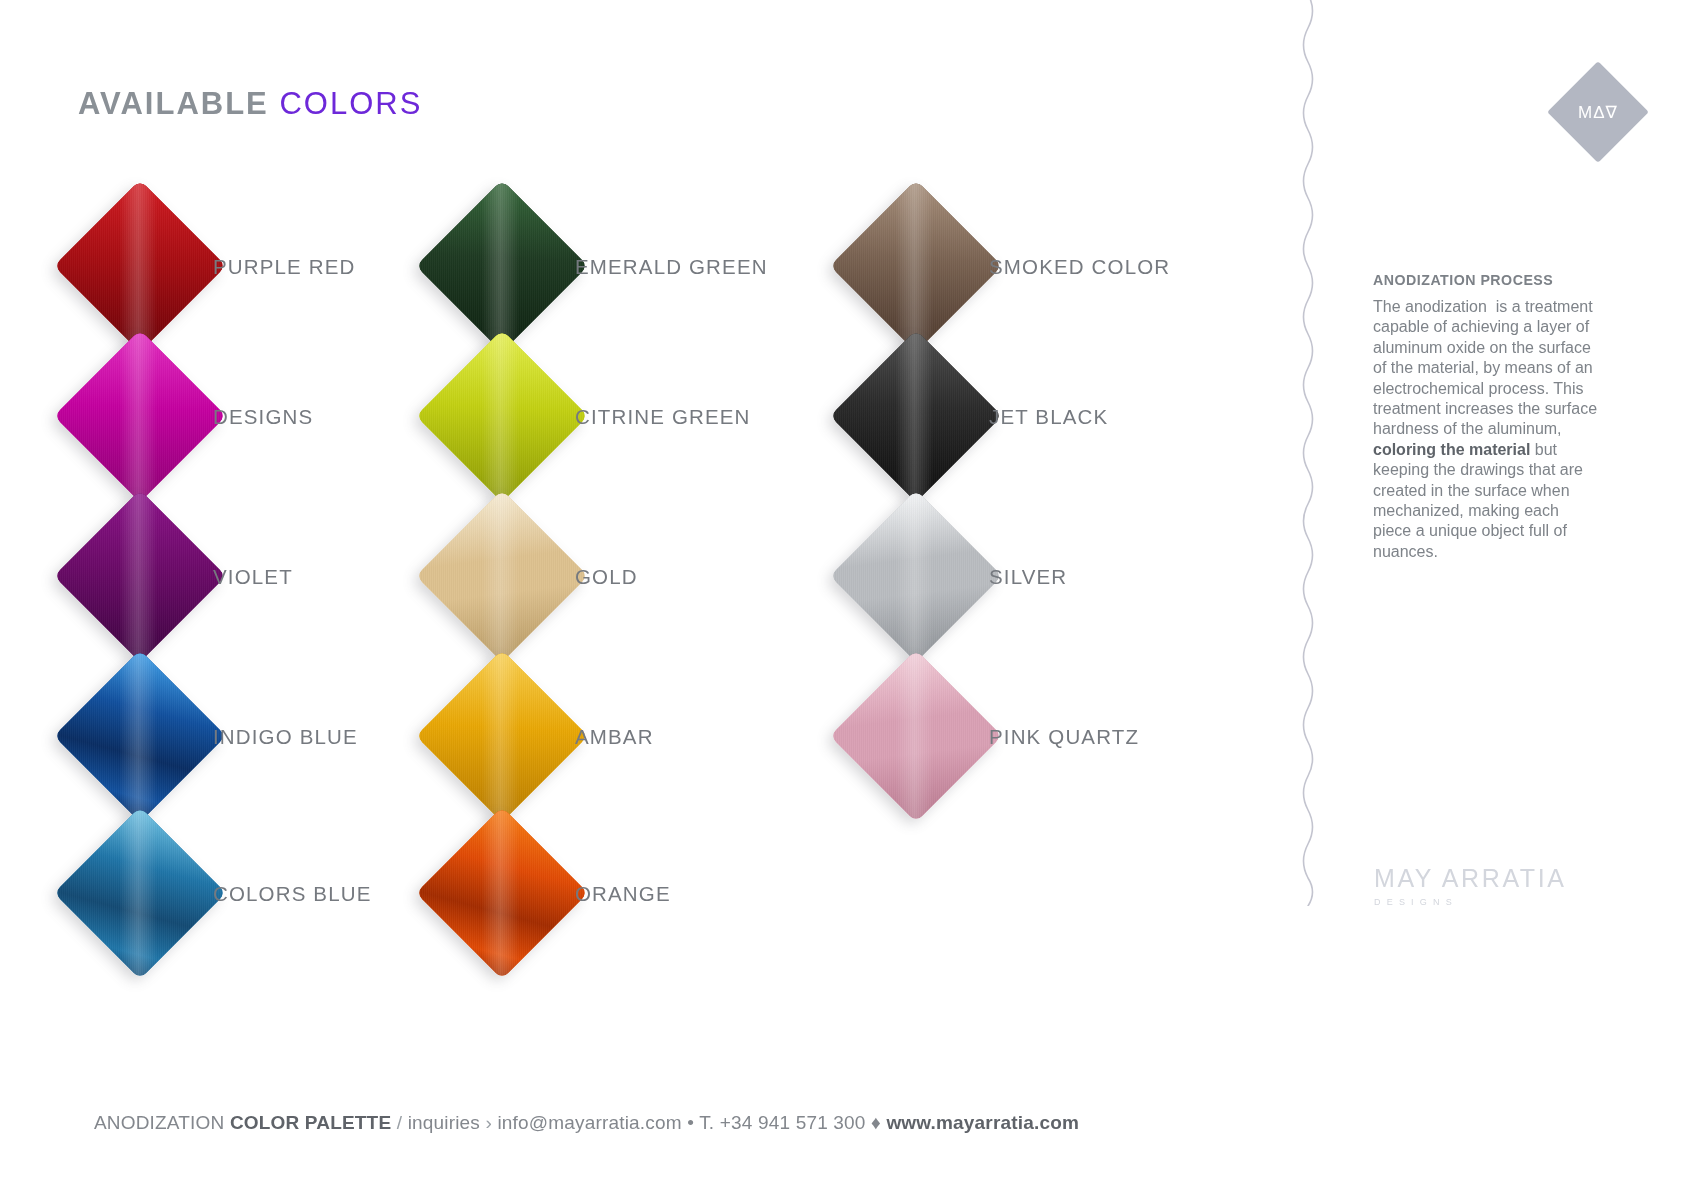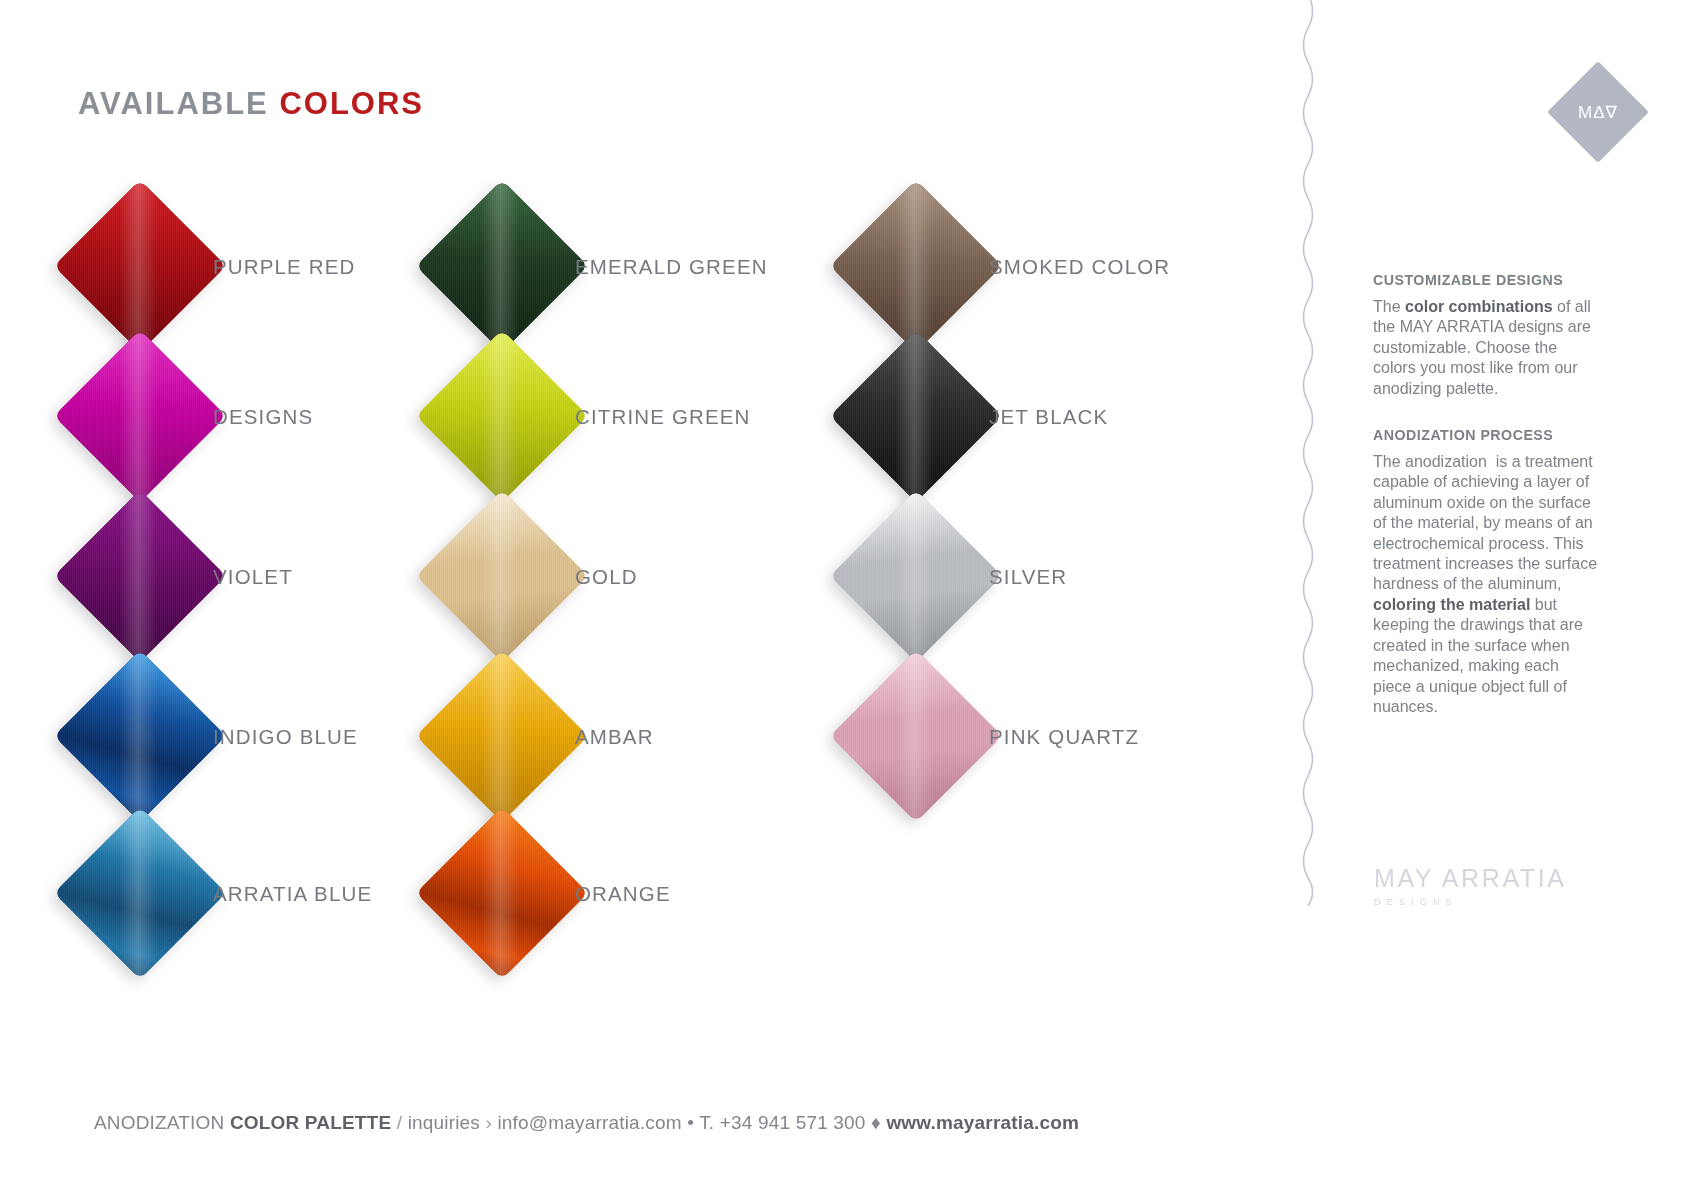--- a/index.html
+++ b/index.html
@@ -22,21 +22,21 @@
   .page-title {
     position: absolute;
     left: 78px;
     top: 86px;
     font-size: 31px;
     letter-spacing: 2.0px;
     color: #8a9096;
     white-space: nowrap;
   }
   .page-title .t-light { font-weight: 700; }
-  .page-title .t-bold  { font-weight: 700; color: #b91c1c; }
+  .page-title .t-bold  { font-weight: 400; color: #6d28d9; }
 
   
   .logo-mark {
     position: absolute;
     left: 1562px;
     top: 76px;
     width: 72px;
     height: 72px;
     background: #b3b7c2;
     transform: rotate(45deg);
@@ -207,21 +207,21 @@
     </div>
     <div class="swatch-item" style="left: 79px; top: 832px;">
       <div class="gem-wrap">
         <div class="gem">
           <div class="base" style="background: rgb(31, 117, 168);"></div>
           <div class="sheen" style="background: linear-gradient(150deg, rgb(111, 195, 228) 0%, rgb(31, 117, 168) 34%, rgb(19, 74, 115) 62%, rgb(31, 117, 168) 86%, rgb(19, 74, 115) 100%);"></div>
           <div class="sheen" style="background: linear-gradient(45deg, rgba(255, 255, 255, 0) 38%, rgba(255, 255, 255, 0.2) 49%, rgba(255, 255, 255, 0) 60%);"></div>
           <div class="brush" style="background: repeating-linear-gradient(45deg, rgba(255, 255, 255, 0.1) 0px, rgba(255, 255, 255, 0.1) 1px, rgba(0, 0, 0, 0.07) 1px, rgba(0, 0, 0, 0.07) 2px);"></div>
         </div>
       </div>
-      <div class="swatch-label">ARRATIA BLUE</div>
+      <div class="swatch-label">COLORS BLUE</div>
     </div>
     <div class="swatch-item" style="left: 441px; top: 205px;">
       <div class="gem-wrap">
         <div class="gem">
           <div class="base" style="background: rgb(30, 58, 34);"></div>
           <div class="sheen" style="background: linear-gradient(138deg, rgb(54, 104, 59) 0%, rgb(30, 58, 34) 45%, rgb(13, 33, 16) 100%);"></div>
           <div class="sheen" style="background: linear-gradient(45deg, rgba(255, 255, 255, 0) 38%, rgba(255, 255, 255, 0.2) 49%, rgba(255, 255, 255, 0) 60%);"></div>
           <div class="brush" style="background: repeating-linear-gradient(45deg, rgba(255, 255, 255, 0.1) 0px, rgba(255, 255, 255, 0.1) 1px, rgba(0, 0, 0, 0.07) 1px, rgba(0, 0, 0, 0.07) 2px);"></div>
         </div>
       </div>
@@ -318,24 +318,20 @@
   </div>
 
 <div class="divider">
   <svg width="40" height="912" viewBox="0 0 40 912" aria-hidden="true">
     <path id="wavepath" fill="none" stroke="#c3c4cf" stroke-width="1.6" stroke-linecap="round" d="M 20 0 Q 29 17 20 34 Q 11 51 20 68 Q 29 85 20 102 Q 11 119 20 136 Q 29 153 20 170 Q 11 187 20 204 Q 29 221 20 238 Q 11 255 20 272 Q 29 289 20 306 Q 11 323 20 340 Q 29 357 20 374 Q 11 391 20 408 Q 29 425 20 442 Q 11 459 20 476 Q 29 493 20 510 Q 11 527 20 544 Q 29 561 20 578 Q 11 595 20 612 Q 29 629 20 646 Q 11 663 20 680 Q 29 697 20 714 Q 11 731 20 748 Q 29 765 20 782 Q 11 799 20 816 Q 29 833 20 850 Q 11 867 20 884 Q 29 898 20 912"></path>
   </svg>
 </div>
 
 <div class="info-col" id="info-col">
     <div class="info-block">
-      <div class="info-heading">CUSTOMIZABLE DESIGNS</div>
-      <p class="info-body">The <b>color combinations</b> of all the MAY ARRATIA designs are customizable. Choose the colors you most like from our anodizing palette.</p>
-    </div>
-    <div class="info-block">
       <div class="info-heading">ANODIZATION PROCESS</div>
       <p class="info-body">The anodization&nbsp; is a treatment capable of achieving a layer of aluminum oxide on the surface of the material, by means of an electrochemical process. This treatment increases the surface hardness of the aluminum, <b>coloring the material</b> but keeping the drawings that are created in the surface when mechanized, making each piece a unique object full of nuances.</p>
     </div>
   </div>
 
 <div class="brand-lockup">
   <div class="brand-name">MAY ARRATIA</div>
   <div class="brand-sub">DESIGNS</div>
 </div>
 

